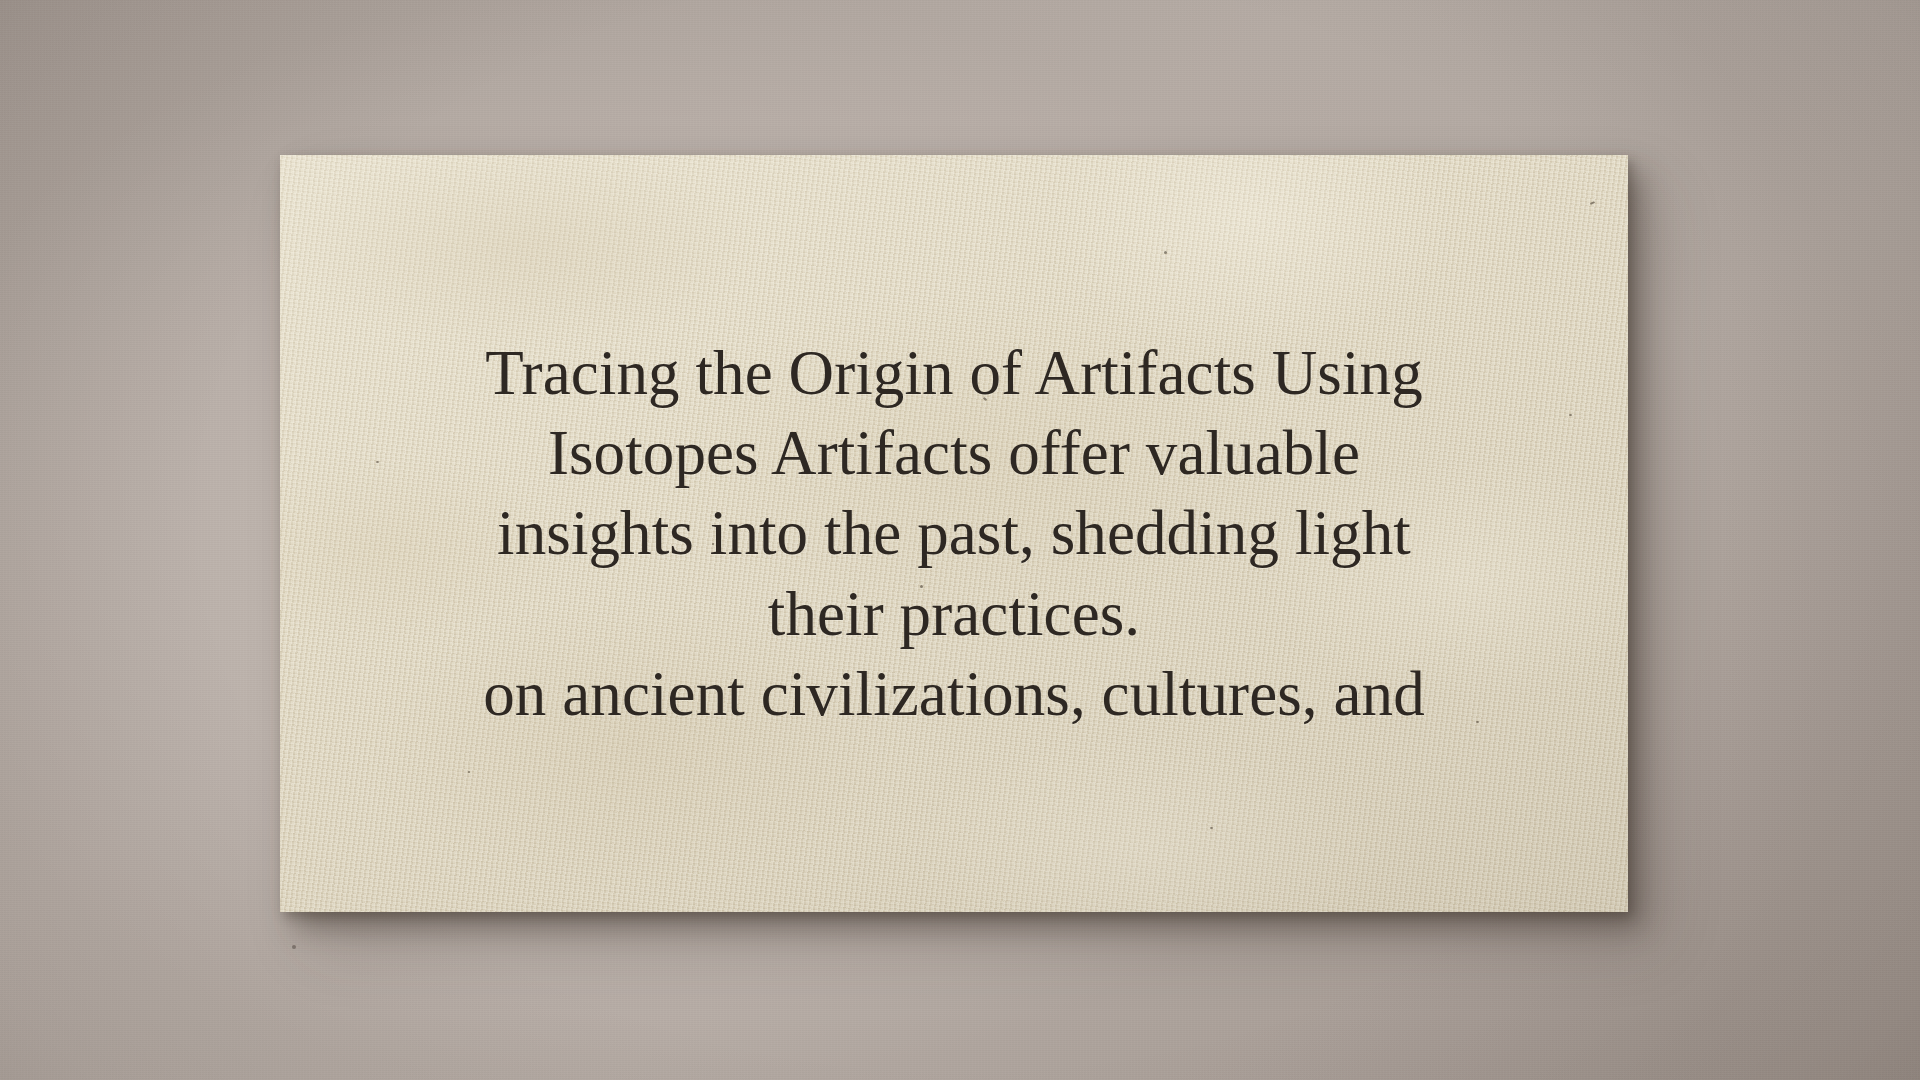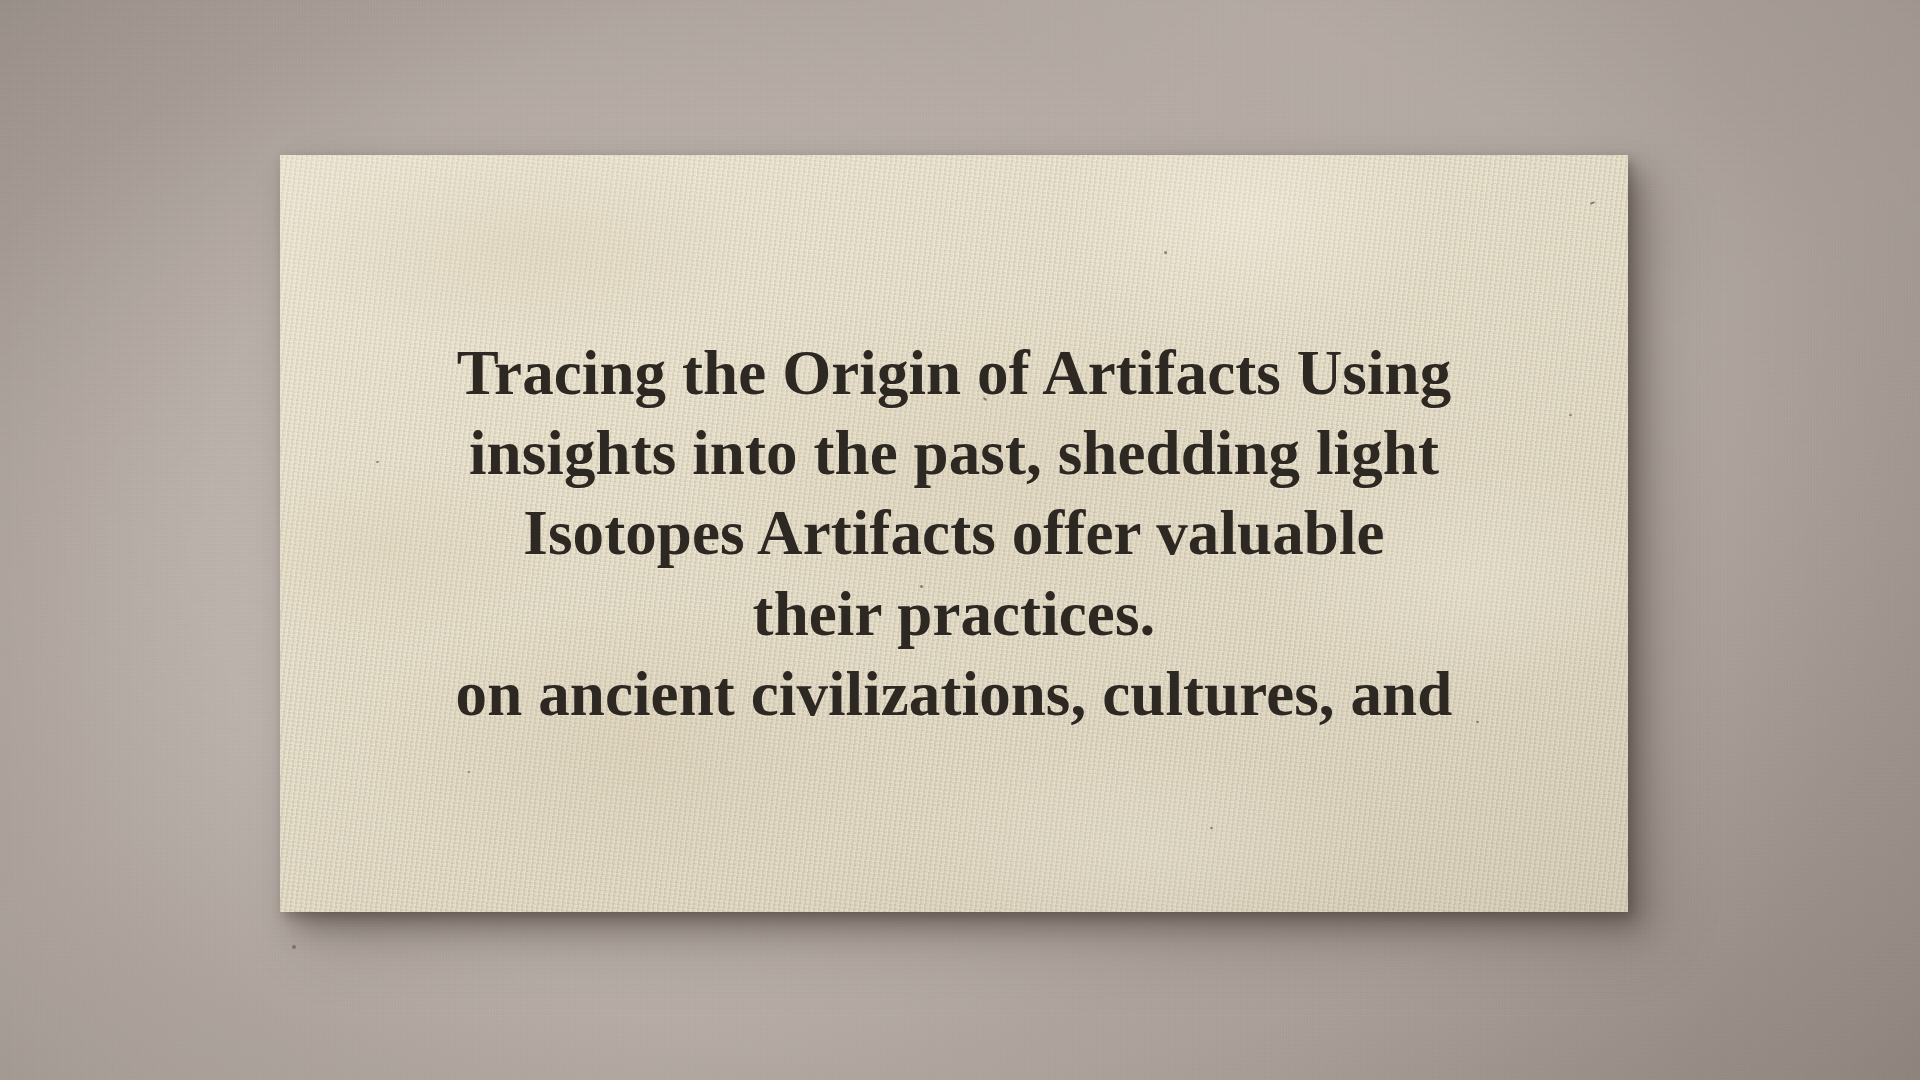--- a/index.html
+++ b/index.html
@@ -136,21 +136,21 @@
     justify-content: center;
     padding: 0 34px;
     box-sizing: border-box;
   }
 
   #headline {
     margin: 16px;
     font-family: "Liberation Serif", "DejaVu Serif", serif;
     font-size: 63px;
     line-height: 1.275;
-    font-weight: 700;
+    font-weight: 400;
     letter-spacing: 0.1px;
     text-align: center;
     color: #2e2823;
     max-width: 1100px;
     text-shadow: 0 1px 0 rgba(255,250,236,0.28);
   }
 
   .hl-line { display: block; white-space: nowrap; }
 
   
@@ -187,22 +187,22 @@
     <span class="speck" style="left:640px; top:430px; width:3px; height:3px;"></span>
     <span class="speck" style="left:1196px;top:566px; width:3px; height:2px;"></span>
     <span class="speck" style="left:188px; top:616px; width:2px; height:2px;"></span>
     <span class="speck" style="left:930px; top:672px; width:3px; height:2px;"></span>
     <span class="speck" style="left:1310px;top:47px;  width:5px; height:2px; border-radius:2px; transform:rotate(-22deg);"></span>
     <span class="speck" style="left:96px;  top:306px; width:3px; height:2px;"></span>
 
     <div id="card-text">
       <h1 id="headline">
         <span class="hl-line">Tracing the Origin of Artifacts Using</span>
+        <span class="hl-line">Isotopes Artifacts offer valuable</span>
         <span class="hl-line">insights into the past, shedding light</span>
-        <span class="hl-line">Isotopes Artifacts offer valuable</span>
         <span class="hl-line">their practices.</span>
         <span class="hl-line">on ancient civilizations, cultures, and</span>
       </h1>
     </div>
 
   </div>
 
   <span class="speck" style="left:292px; top:945px; width:4px; height:4px; background:rgba(58,48,40,0.42);"></span>
 
   <div id="watermark"></div>

